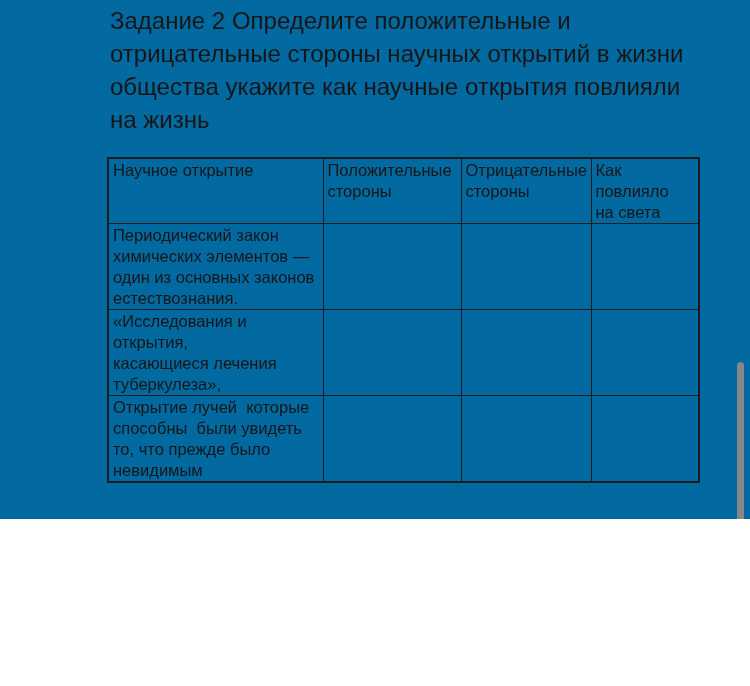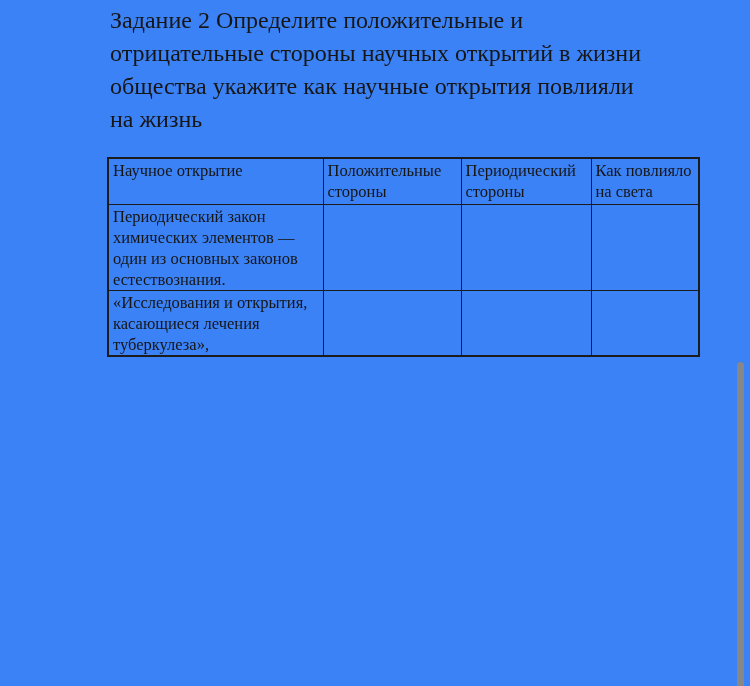--- a/index.html
+++ b/index.html
@@ -1,22 +1,22 @@
 <!DOCTYPE html>
 <html><head>
 <meta charset="utf-8">
 <style>
   html, body { margin: 0; padding: 0; }
   .page {
     position: relative;
     width: 750px;
-    height: 686px;
-    background: #3b82f6;
+    height: 519px;
+    background: #0369a1;
     color: #161616;
-    font-family: Liberation Serif, serif;
+    font-family: Liberation Sans, sans-serif;
     overflow: hidden;
   }
   .task-title {
     position: absolute;
     left: 110px;
     top: 4px;
     width: 636px;
     font-size: 24px;
     line-height: 33px;
     font-weight: normal;
@@ -79,21 +79,21 @@
       <col class="col-discovery">
       <col class="col-positive">
       <col class="col-negative">
       <col class="col-impact">
     </colgroup>
     <thead>
       <tr class="hdr">
         <th>Научное открытие</th>
         <th>Положительные
 стороны</th>
-        <th>Периодический
+        <th>Отрицательные
 стороны</th>
         <th>Как повлияло
 на света</th>
       </tr>
     </thead>
     <tbody>
       <tr class="r2">
         <td>Периодический закон
 химических элементов —
 один из основных законов
@@ -103,18 +103,27 @@
         <td></td>
       </tr>
       <tr class="r3">
         <td>«Исследования и открытия,
 касающиеся лечения
 туберкулеза»,</td>
         <td></td>
         <td></td>
         <td></td>
       </tr>
+      <tr class="r4">
+        <td>Открытие лучей  которые
+способны  были увидеть
+то, что прежде было
+невидимым</td>
+        <td></td>
+        <td></td>
+        <td></td>
+      </tr>
     </tbody>
   </table>
 
   <div class="scroll-thumb"></div>
 
 </div>
 
 </body></html>

